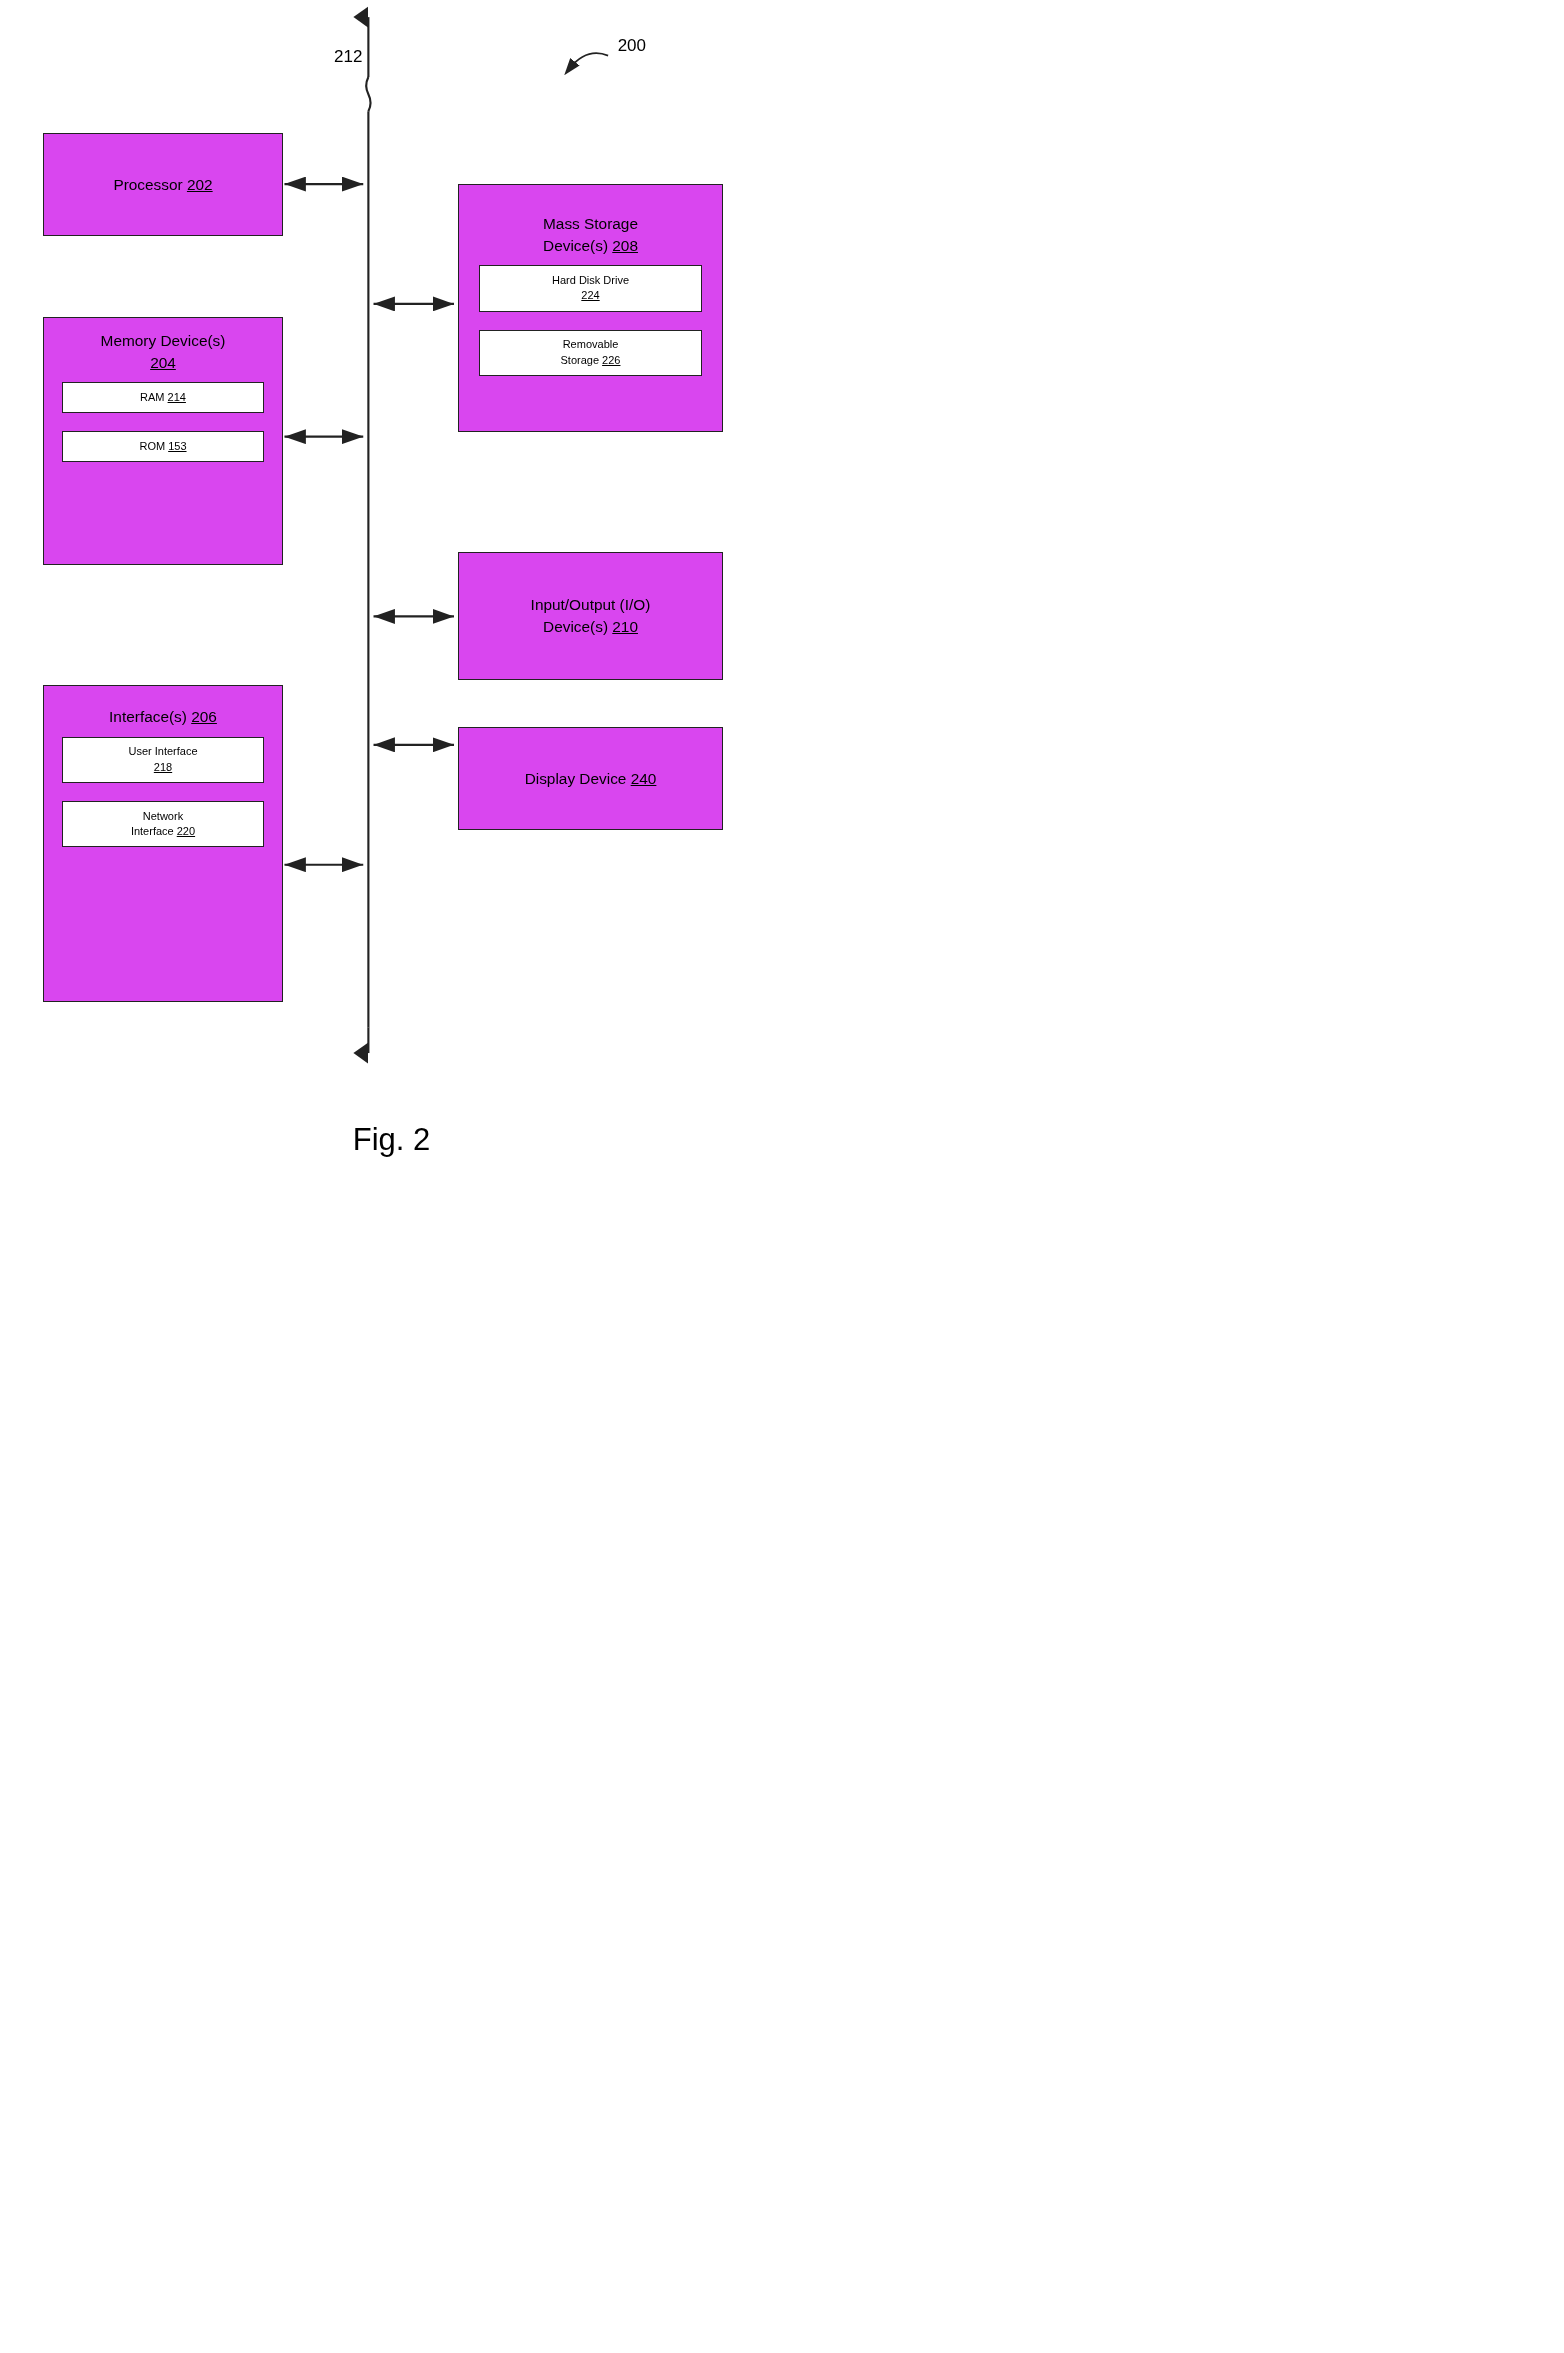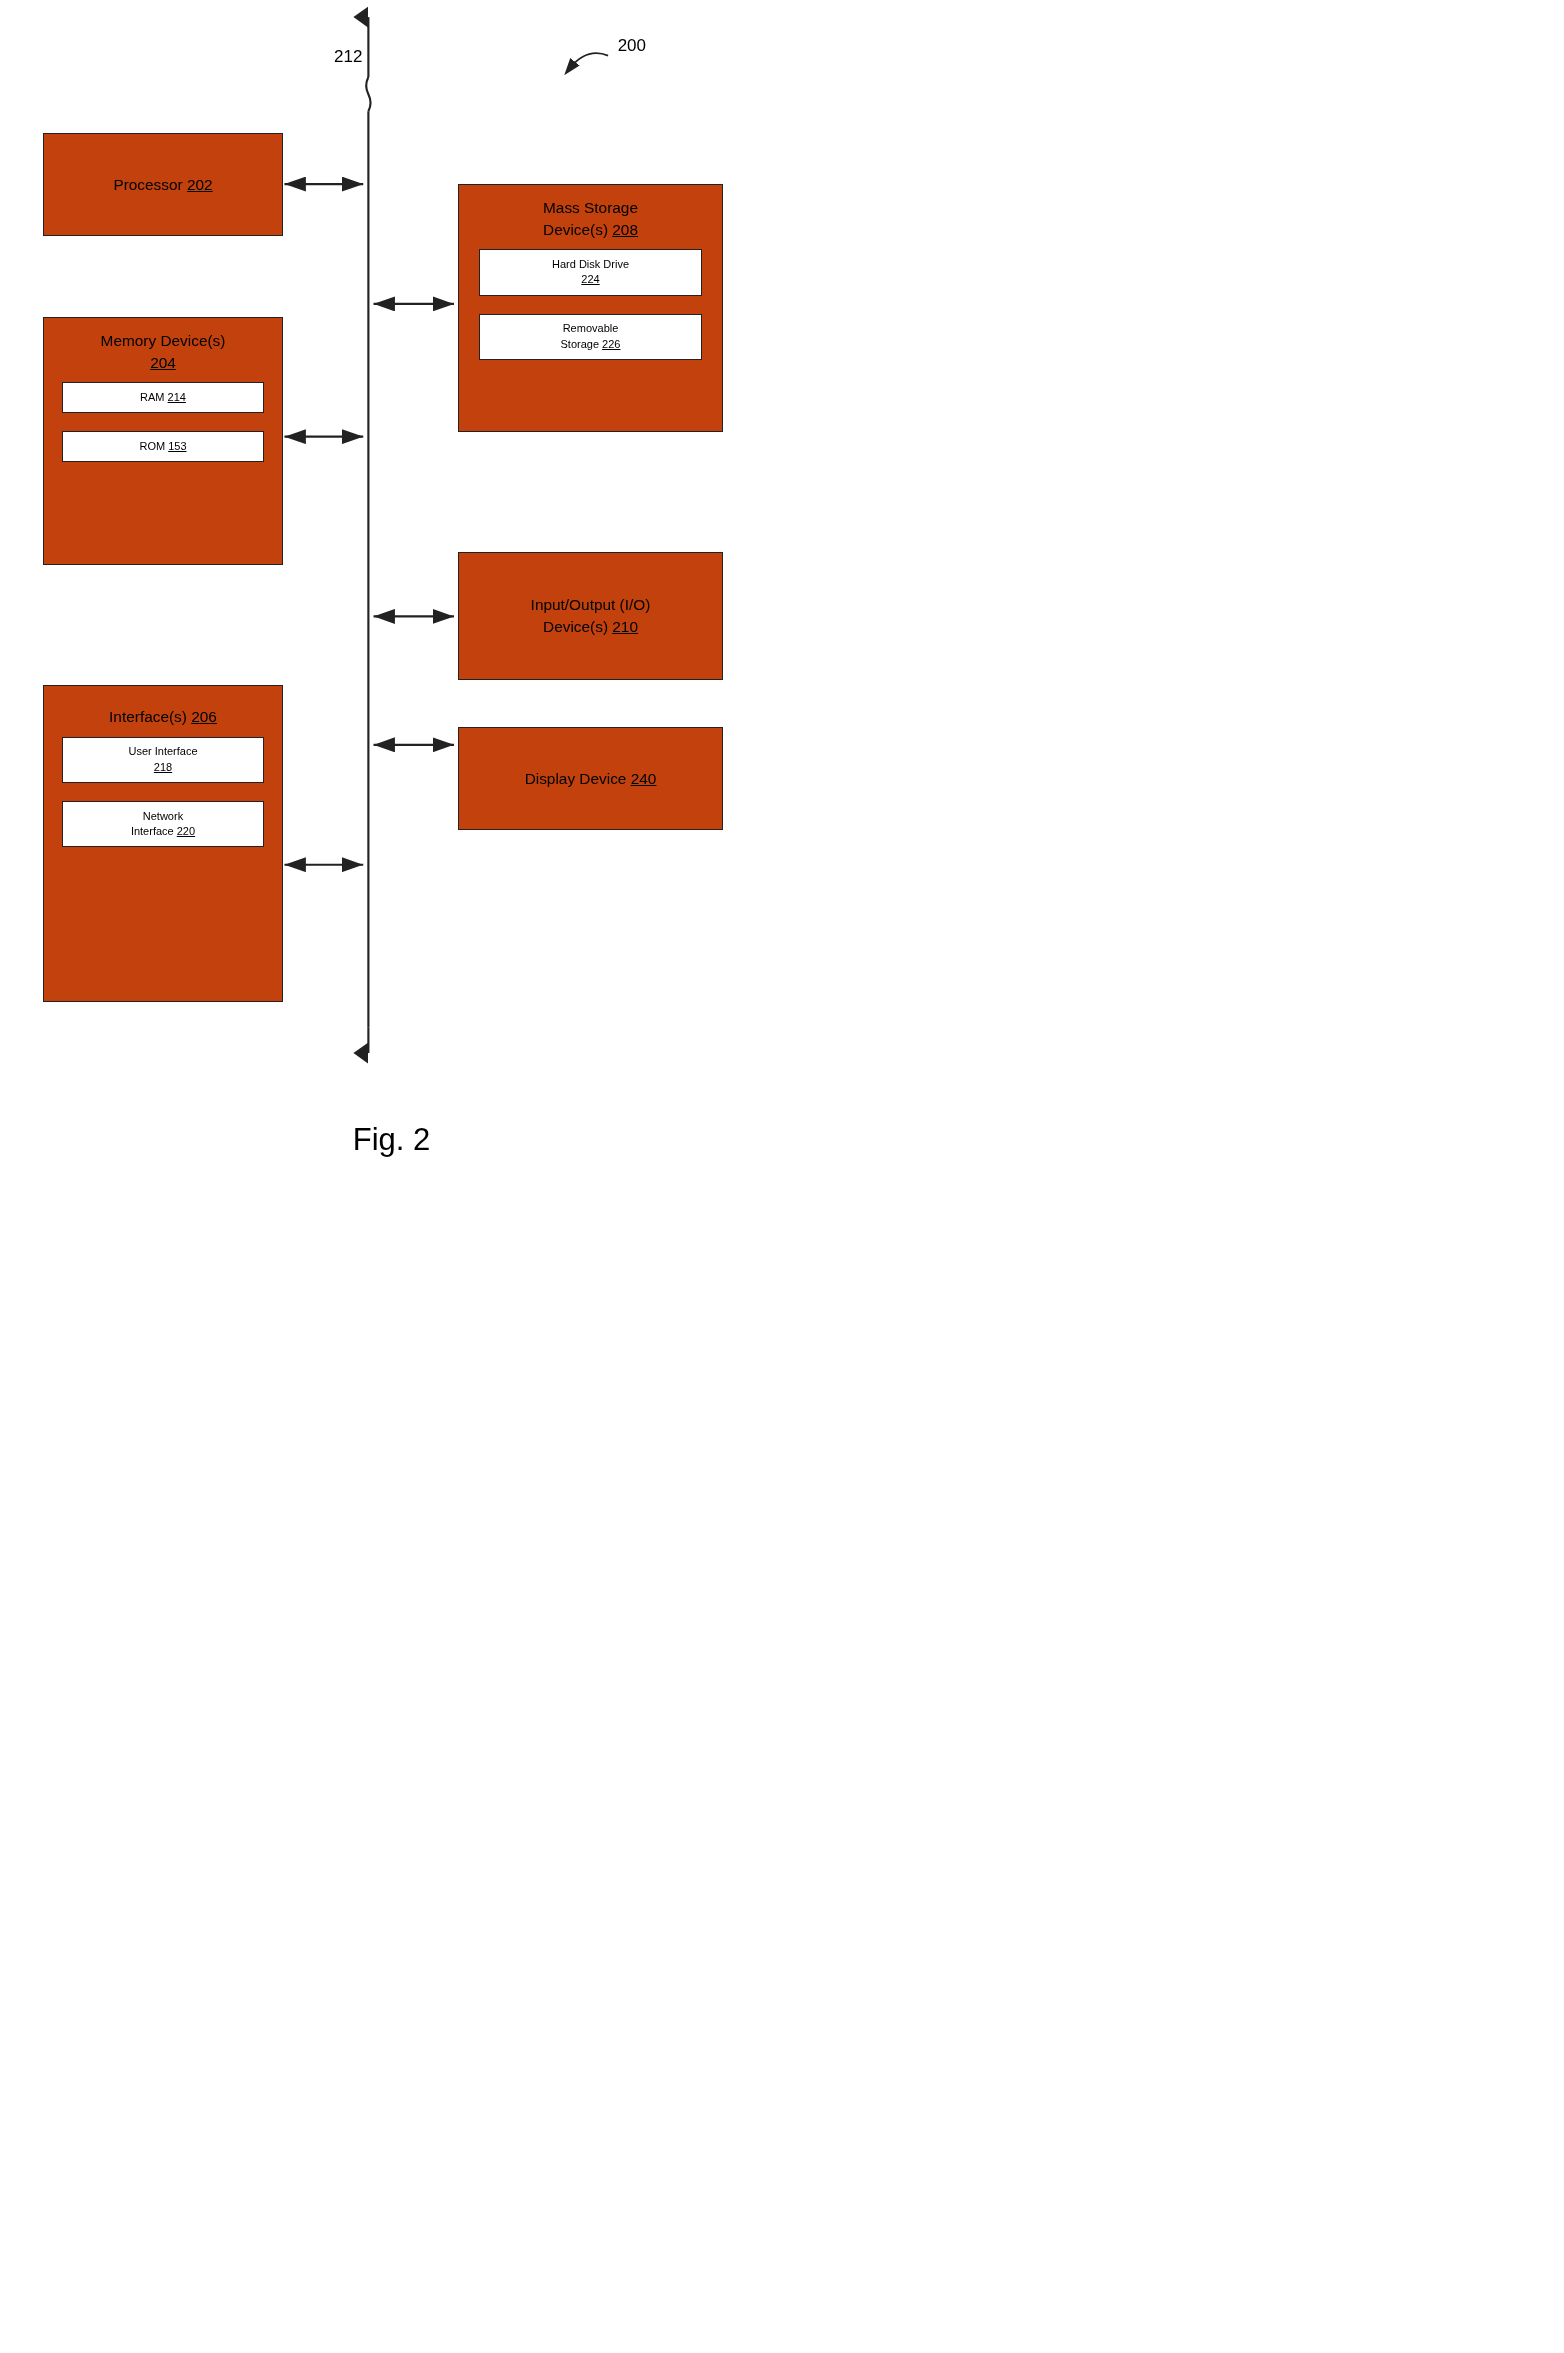--- a/index.html
+++ b/index.html
@@ -13,21 +13,21 @@
     }
     .diagram-container {
       position: relative;
       width: 783px;
       height: 1113px;
       margin: 0 auto;
     }
     .box {
       position: absolute;
       border: 1.7px solid #222;
-      background: #c2410c;
+      background: #d946ef;
       display: flex;
       flex-direction: column;
       align-items: center;
       justify-content: center;
       text-align: center;
       font-size: 15.4px;
       line-height: 1.4;
     }
     .box-label {
       font-size: 15.4px;
@@ -158,21 +158,21 @@
       Interface(s) <u>206</u>
     </span>
     <div class="inner-box">
       User Interface<br><u>218</u>
     </div>
     <div class="inner-box">
       Network<br>Interface <u>220</u>
     </div>
   </div>
 
-  <div class="box" style="left:458px; top:184px; width:265px; height:248px; justify-content:flex-start; padding-top:12px;">
+  <div class="box" style="left:458px; top:184px; width:265px; height:248px; justify-content:flex-start; padding-top:28px;">
     <span class="box-label">
       Mass Storage<br>Device(s) <u>208</u>
     </span>
     <div class="inner-box">
       Hard Disk Drive<br><u>224</u>
     </div>
     <div class="inner-box">
       Removable<br>Storage <u>226</u>
     </div>
   </div>

